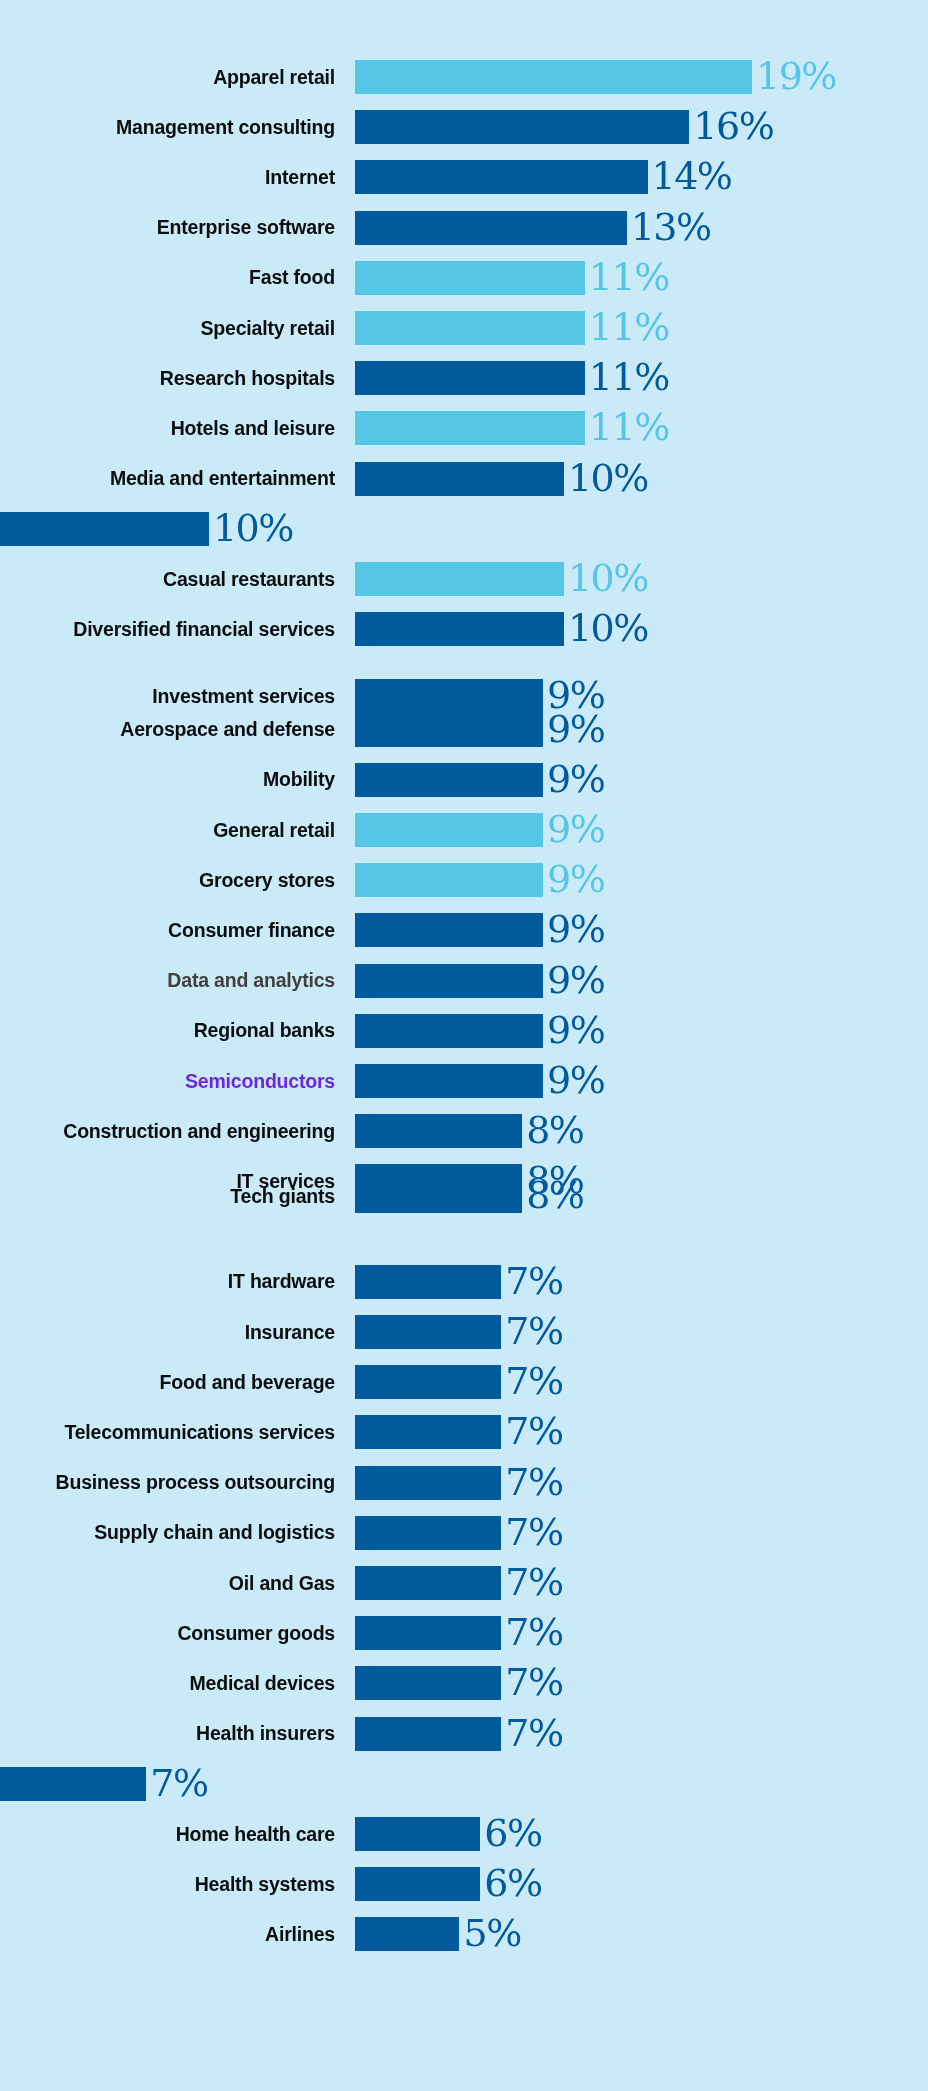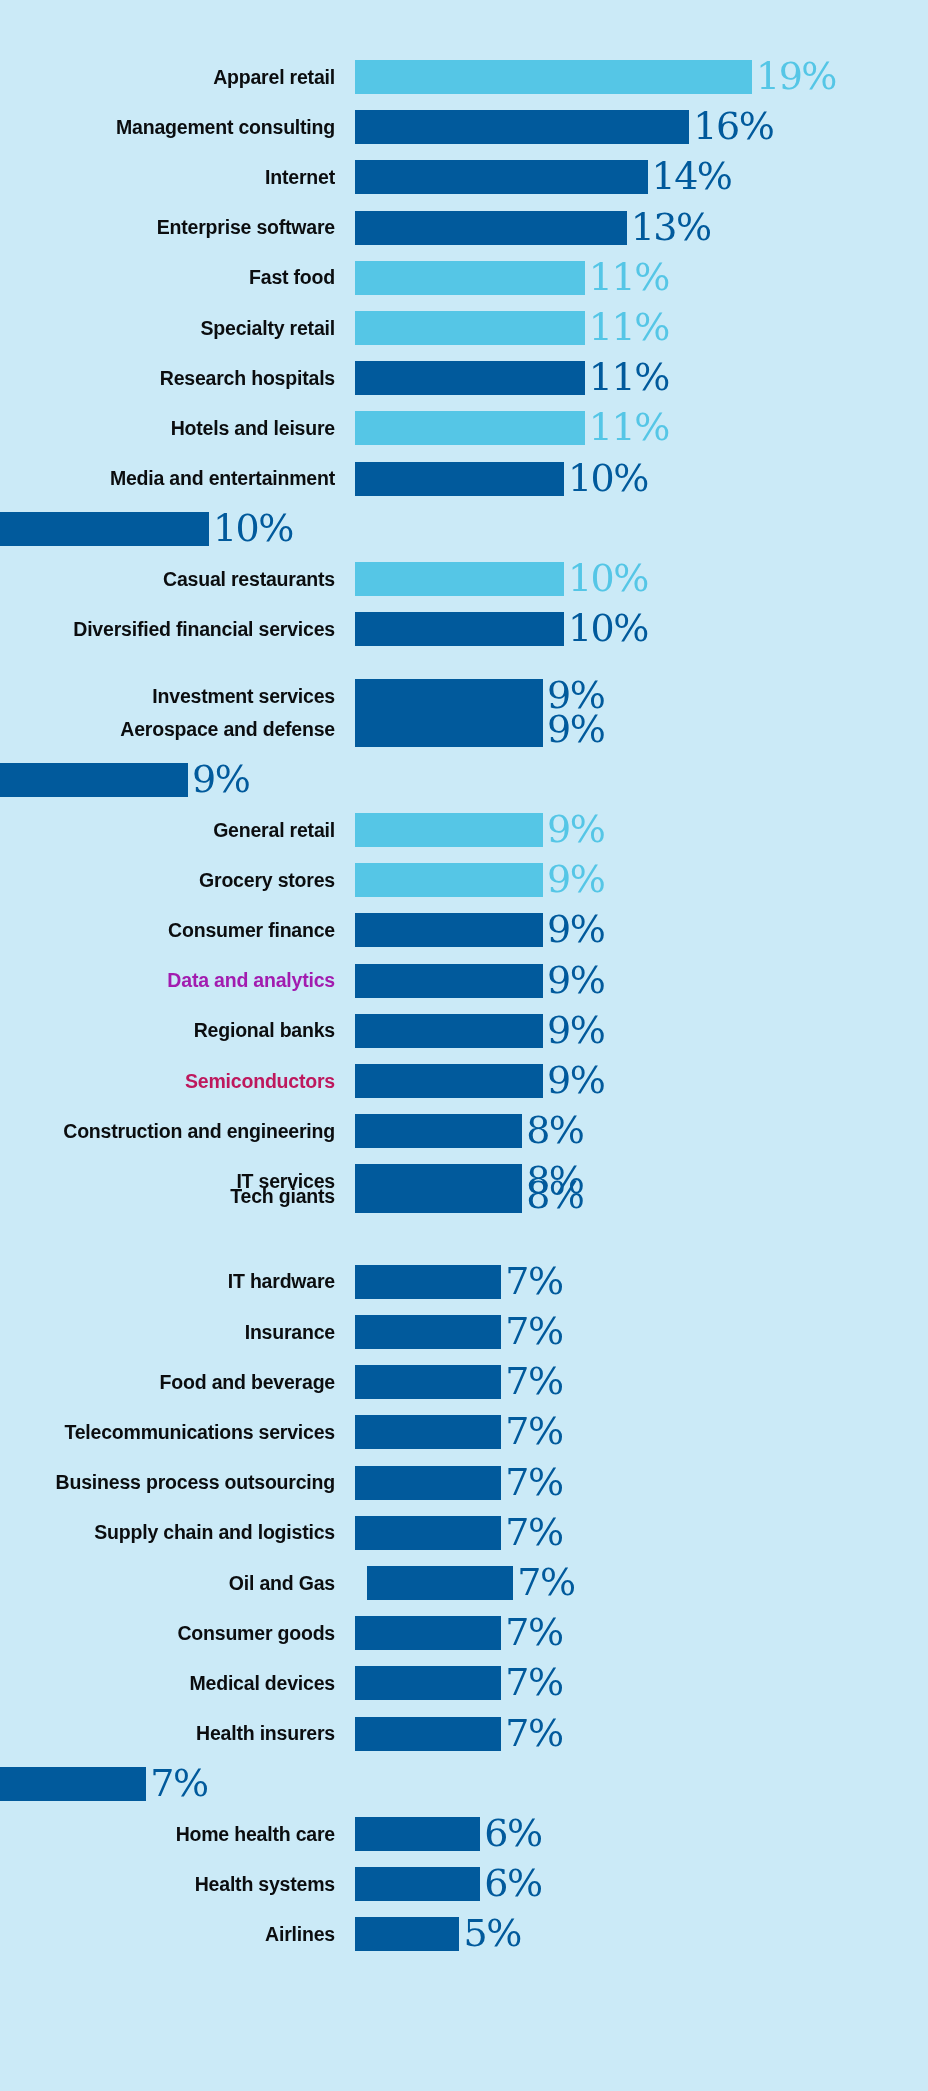--- a/index.html
+++ b/index.html
@@ -153,20 +153,21 @@
       </div>
     </div>
     <div class="row" style="top: 709.6px;">
       <div class="rowlabel" style="width: 355px; color: rgb(11, 13, 15);">Aerospace and defense</div>
       <div class="barwrap">
         <div class="bar" style="width: 188.053px; background: rgb(1, 90, 156);"></div>
         <div class="val" style="color: rgb(1, 90, 156);">9%</div>
       </div>
     </div>
     <div class="row" style="top: 759.8px;">
+      <div class="rowlabel" style="width: 355px; color: rgb(11, 13, 15);">Mobility</div>
       <div class="barwrap">
         <div class="bar" style="width: 188.053px; background: rgb(1, 90, 156);"></div>
         <div class="val" style="color: rgb(1, 90, 156);">9%</div>
       </div>
     </div>
     <div class="row" style="top: 810px;">
       <div class="rowlabel" style="width: 355px; color: rgb(11, 13, 15);">General retail</div>
       <div class="barwrap">
         <div class="bar" style="width: 188.053px; background: rgb(85, 198, 230);"></div>
         <div class="val" style="color: rgb(85, 198, 230);">9%</div>
@@ -180,35 +181,35 @@
       </div>
     </div>
     <div class="row" style="top: 910.4px;">
       <div class="rowlabel" style="width: 355px; color: rgb(11, 13, 15);">Consumer finance</div>
       <div class="barwrap">
         <div class="bar" style="width: 188.053px; background: rgb(1, 90, 156);"></div>
         <div class="val" style="color: rgb(1, 90, 156);">9%</div>
       </div>
     </div>
     <div class="row" style="top: 960.6px;">
-      <div class="rowlabel" style="width: 355px; color: #a21caf;">Data and analytics</div>
+      <div class="rowlabel" style="width: 355px; color: #404040;">Data and analytics</div>
       <div class="barwrap">
         <div class="bar" style="width: 188.053px; background: rgb(1, 90, 156);"></div>
         <div class="val" style="color: rgb(1, 90, 156);">9%</div>
       </div>
     </div>
     <div class="row" style="top: 1010.8px;">
       <div class="rowlabel" style="width: 355px; color: rgb(11, 13, 15);">Regional banks</div>
       <div class="barwrap">
         <div class="bar" style="width: 188.053px; background: rgb(1, 90, 156);"></div>
         <div class="val" style="color: rgb(1, 90, 156);">9%</div>
       </div>
     </div>
     <div class="row" style="top: 1061px;">
-      <div class="rowlabel" style="width: 355px; color: #be185d; padding-left: 38px;">Semiconductors</div>
+      <div class="rowlabel" style="width: 355px; color: #6d28d9; padding-left: 38px;">Semiconductors</div>
       <div class="barwrap">
         <div class="bar" style="width: 188.053px; background: rgb(1, 90, 156);"></div>
         <div class="val" style="color: rgb(1, 90, 156);">9%</div>
       </div>
     </div>
     <div class="row" style="top: 1111.2px;">
       <div class="rowlabel" style="width: 355px; color: rgb(11, 13, 15);">Construction and engineering</div>
       <div class="barwrap">
         <div class="bar" style="width: 167.158px; background: rgb(1, 90, 156);"></div>
         <div class="val" style="color: rgb(1, 90, 156);">8%</div>
@@ -263,21 +264,21 @@
         <div class="val" style="color: rgb(1, 90, 156);">7%</div>
       </div>
     </div>
     <div class="row" style="top: 1512.8px;">
       <div class="rowlabel" style="width: 355px; color: rgb(11, 13, 15);">Supply chain and logistics</div>
       <div class="barwrap">
         <div class="bar" style="width: 146.263px; background: rgb(1, 90, 156);"></div>
         <div class="val" style="color: rgb(1, 90, 156);">7%</div>
       </div>
     </div>
-    <div class="row" style="top: 1563px; gap: 12px;">
+    <div class="row" style="top: 1563px;">
       <div class="rowlabel" style="width: 355px; color: rgb(11, 13, 15);">Oil and Gas</div>
       <div class="barwrap">
         <div class="bar" style="width: 146.263px; background: rgb(1, 90, 156);"></div>
         <div class="val" style="color: rgb(1, 90, 156);">7%</div>
       </div>
     </div>
     <div class="row" style="top: 1613.2px;">
       <div class="rowlabel" style="width: 355px; color: rgb(11, 13, 15);">Consumer goods</div>
       <div class="barwrap">
         <div class="bar" style="width: 146.263px; background: rgb(1, 90, 156);"></div>

